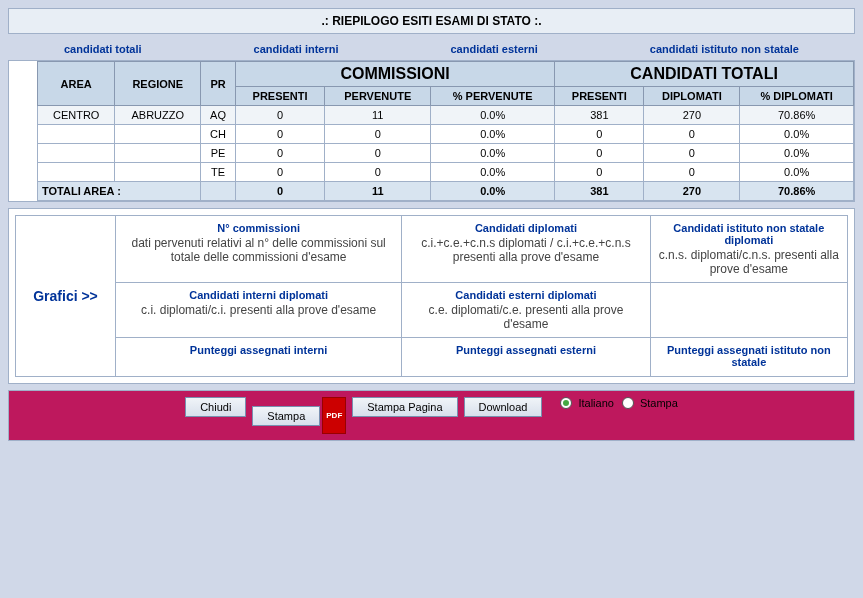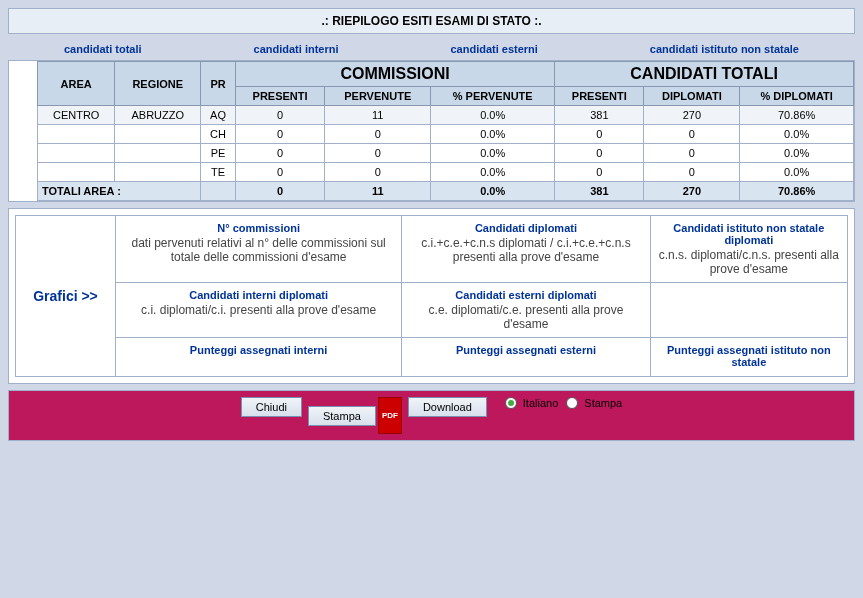--- a/index.html
+++ b/index.html
@@ -330,20 +330,21 @@
     </tbody>
       </table>
   </div>
 
   <div class="toolbar">
     <button class="btn">Chiudi</button>
     <div class="btn-stampa-container">
       <button class="btn">Stampa</button>
       <span class="pdf-icon">PDF</span>
     </div>
+    <button class="btn">Stampa Pagina</button>
     <button class="btn">Download</button>
     <div class="radio-group">
       <div class="radio-item">
         <div class="radio-dot selected"></div>
         <span>Italiano</span>
       </div>
       <div class="radio-item">
         <div class="radio-dot"></div>
         <span>Stampa</span>
       </div>

